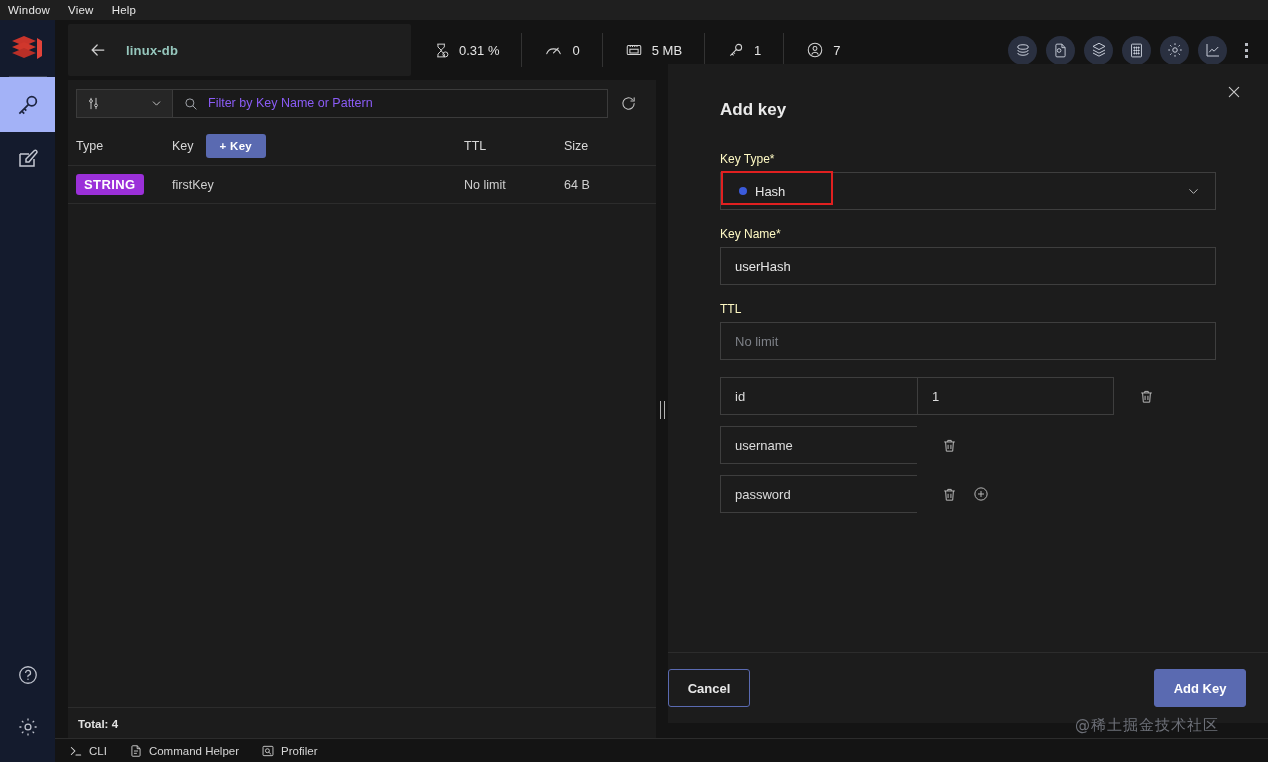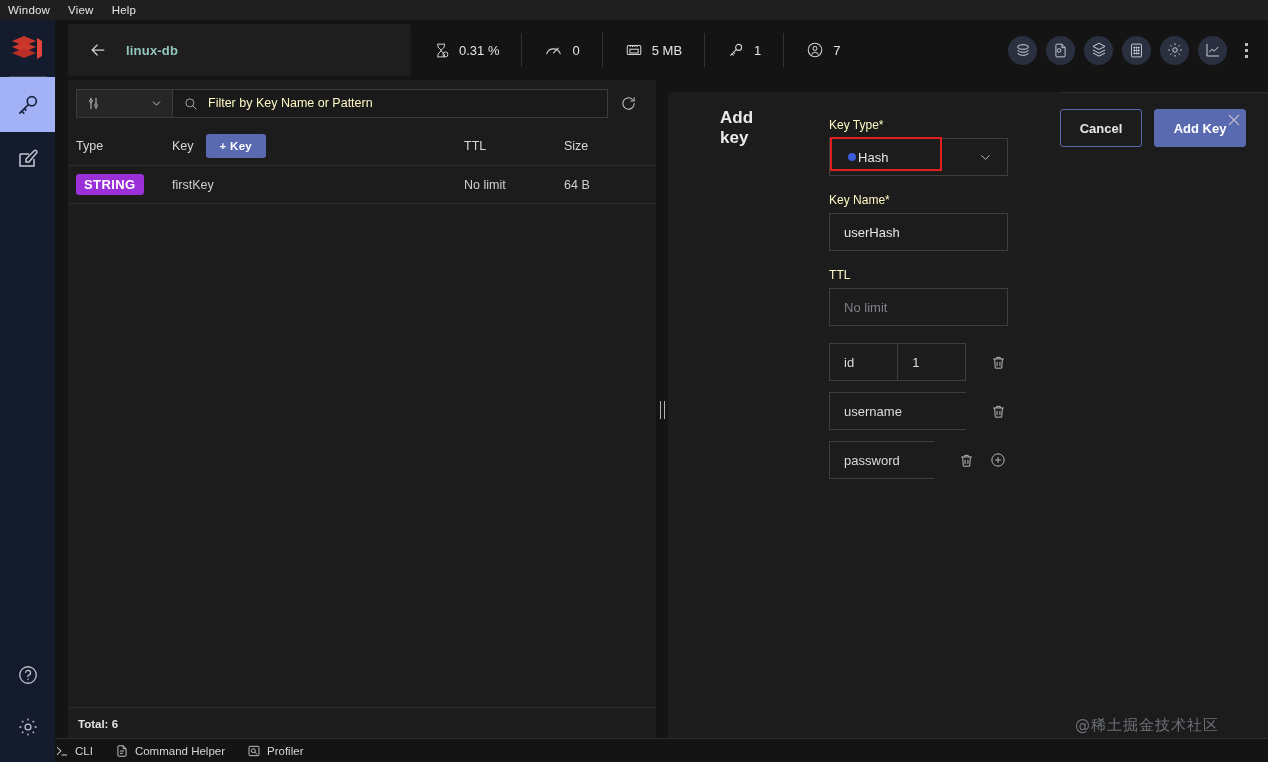--- a/index.html
+++ b/index.html
@@ -65,21 +65,21 @@
   .filterbar { height: 46px; display: flex; align-items: center; padding: 0 8px; }
   .filter-select {
     width: 96px; height: 29px; background: #262626; border: 1px solid #3b3b3b;
     border-right: none; display: flex; align-items: center; justify-content: space-between;
     padding: 0 9px; cursor: pointer;
   }
   .filter-input {
     flex: 1 1 auto; height: 29px; background: #1a1a1a; border: 1px solid #3b3b3b;
     display: flex; align-items: center; gap: 10px; padding: 0 10px;
   }
-  .filter-input .ph { font-size: 12.5px; color: #fef9c3; }
+  .filter-input .ph { font-size: 12.5px; color: #8b5cf6; }
   .refresh { width: 40px; display: flex; align-items: center; justify-content: center; cursor: pointer; }
 
   .thead {
     height: 40px; display: flex; align-items: center;
     border-bottom: 1px solid #2c2c2c; padding-left: 8px; position: relative;
   }
   .th { font-size: 12.5px; color: #d8d8d8; }
   .th.type  { width: 96px; }
   .th.key   { width: 292px; display: flex; align-items: center; gap: 12px; }
   .th.ttl   { width: 100px; }
@@ -110,38 +110,38 @@
   
   .divider {
     position: absolute; left: 656px; top: 80px; width: 12px; height: 659px;
     display: flex; align-items: center; justify-content: center; cursor: col-resize;
   }
   .divider i { width: 1px; height: 18px; background: #b4b4b4; display: block; }
   .divider .dh { display: flex; gap: 3px; }
 
   
   .panel {
-    position: absolute; top: 92px; left: 668px; width: 600px; height: 659px;
-    background: #1c1c1c; display: flex; flex-direction: row;
+    position: absolute; top: 64px; left: 668px; width: 600px; height: 659px;
+    background: #1c1c1c; display: flex; flex-direction: column;
   }
   .panel-head { height: 62px; display: flex; align-items: flex-end; padding: 0 24px 6px 52px; }
   .panel-title { font-size: 17px; font-weight: bold; color: #eaeaea; }
   .panel-close {
     position: absolute; top: 16px; right: 22px; width: 24px; height: 24px;
     display: flex; align-items: center; justify-content: center; cursor: pointer;
   }
   .panel-body { flex: 1 1 auto; padding: 26px 52px 0 52px; overflow: hidden; }
   .flabel { font-size: 12px; color: #fef9c3; margin-bottom: 6px; }
   .fgroup { margin-bottom: 17px; }
   .select-box {
     height: 38px; border: 1px solid #3e3e3e; background: #1c1c1c;
     display: flex; align-items: center; justify-content: space-between;
     padding: 0 14px 0 0; cursor: pointer; position: relative;
   }
-  .select-val { display: flex; align-items: center; gap: 2px; padding-left: 18px; font-size: 13px; color: #e6e6e6; }
+  .select-val { display: flex; align-items: center; gap: 8px; padding-left: 18px; font-size: 13px; color: #e6e6e6; }
   .dot { width: 8px; height: 8px; border-radius: 50%; background: #3b5bdb; display:block; }
   .annot-rect {
     position: absolute; left: 0px; top: -2px; width: 112px; height: 34px;
     border: 2px solid #e02020; pointer-events: none;
   }
   .text-input {
     height: 38px; border: 1px solid #3e3e3e; background: #1c1c1c;
     display: flex; align-items: center; padding-left: 14px; font-size: 13px; color: #e6e6e6;
   }
   .text-input.placeholder { color: #7d8087; }
@@ -166,21 +166,21 @@
     font-size: 13px; font-weight: bold; border-radius: 3px; cursor: pointer;
     display: flex; align-items: center; justify-content: center;
   }
   .btn.cancel { width: 82px; height: 38px; background: #1c1c1c; border: 1px solid #5a6ab1; color: #e8e8e8; }
   .btn.primary { width: 92px; height: 38px; background: #5a6ab1; border: 1px solid #5a6ab1; color: #ffffff; }
 
   
   .bottombar {
     position: absolute; bottom: 0; left: 55px; width: 1213px; height: 24px;
     background: #141414; border-top: 1px solid #2c2c2c;
-    display: flex; align-items: center; gap: 22px; 
+    display: flex; align-items: center; gap: 22px; padding-left: 14px;
   }
   .bb-item { display: flex; align-items: center; gap: 6px; font-size: 11.5px; color: #d6d6d6; cursor: pointer; }
 
   .watermark {
     position: absolute; left: 1075px; top: 716px; font-size: 15px; color: #6d7078;
     letter-spacing: 1px; pointer-events: none; font-family: "DejaVu Sans", sans-serif;
   }
   svg { display: block; }
 </style>
 </head>
@@ -407,21 +407,21 @@
       <div class="krow">
         <div class="cell type">
           <span class="badge">STRING</span>
         </div>
         <div class="cell key">firstKey</div>
         <div class="cell ttl">No limit</div>
         <div class="cell size">64 B</div>
       </div>
     </div>
 
-    <div class="total">Total: 6</div>
+    <div class="total">Total: 4</div>
   </div>
 
   <div class="divider">
     <span class="dh">
         <i></i>
         <i></i>
       </span>
   </div>
 
   <div class="panel">

